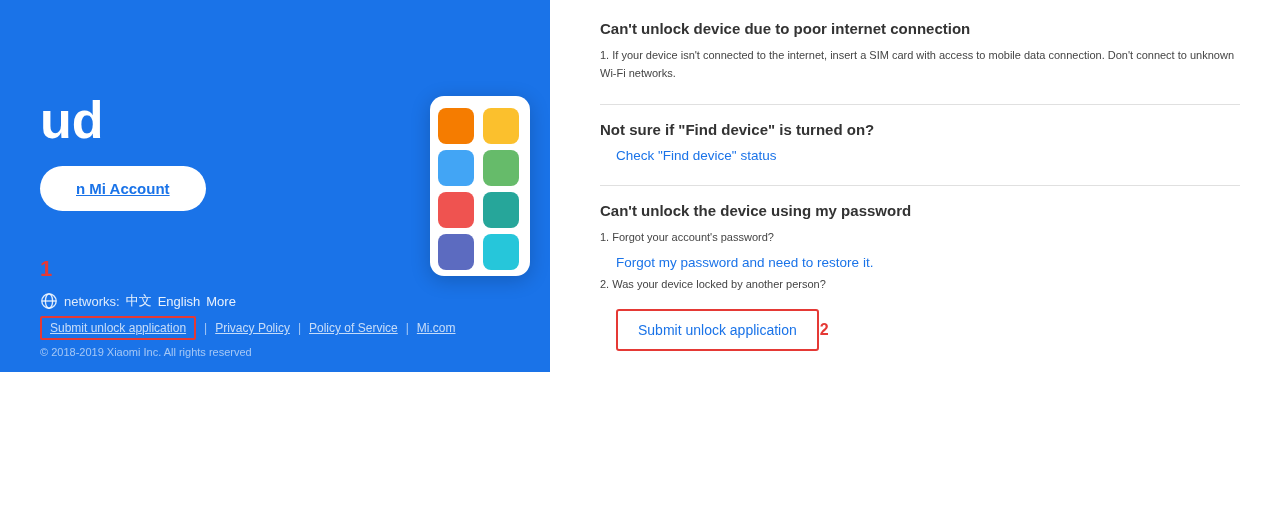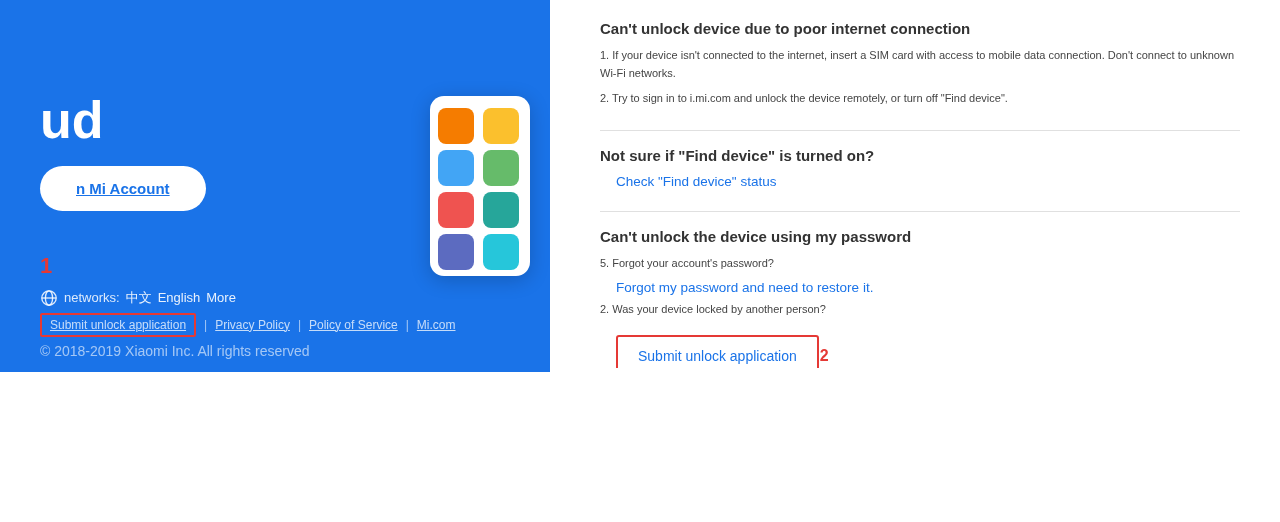--- a/index.html
+++ b/index.html
@@ -147,21 +147,21 @@
       text-decoration: underline;
     }
 
     .footer-separator {
       color: rgba(255,255,255,0.6);
       font-size: 12px;
     }
 
     .copyright {
       color: rgba(255,255,255,0.6);
-      font-size: 14px;
+      font-size: 11px;
     }
 
     
     .right-panel {
       flex: 1;
       background: #fff;
       height: 368px;
       overflow-y: auto;
       padding: 20px 40px 20px 50px;
     }
@@ -289,35 +289,34 @@
 
     <div class="copyright">© 2018-2019 Xiaomi Inc. All rights reserved</div>
   </div>
 </div>
 
 <div class="right-panel">
 
   <div class="faq-section">
     <div class="faq-title">Can't unlock device due to poor internet connection</div>
     <div class="faq-item">1. If your device isn't connected to the internet, insert a SIM card with access to mobile data connection. Don't connect to unknown Wi-Fi networks.</div>
-    <div class="faq-item">2. Try to sign in to i.mi.com and unlock the device remotely, or turn off "Find device".</div>
   </div>
 
   <hr class="divider">
 
   <div class="faq-section">
     <div class="faq-title">Not sure if "Find device" is turned on?</div>
     <a class="faq-link">Check "Find device" status</a>
   </div>
 
   <hr class="divider">
 
   <div class="faq-section">
     <div class="faq-title">Can't unlock the device using my password</div>
-    <div class="faq-item">5. Forgot your account's password?</div>
+    <div class="faq-item">1. Forgot your account's password?</div>
     <a class="faq-link">Forgot my password and need to restore it.</a>
     <div class="faq-item">2. Was your device locked by another person?</div>
     <div class="unlock-box">
       <a class="unlock-link">Submit unlock application</a>
       <span class="annotation-2">2</span>
     </div>
   </div>
 
   <div class="right-footer">
     <a class="right-footer-link">简体</a>

